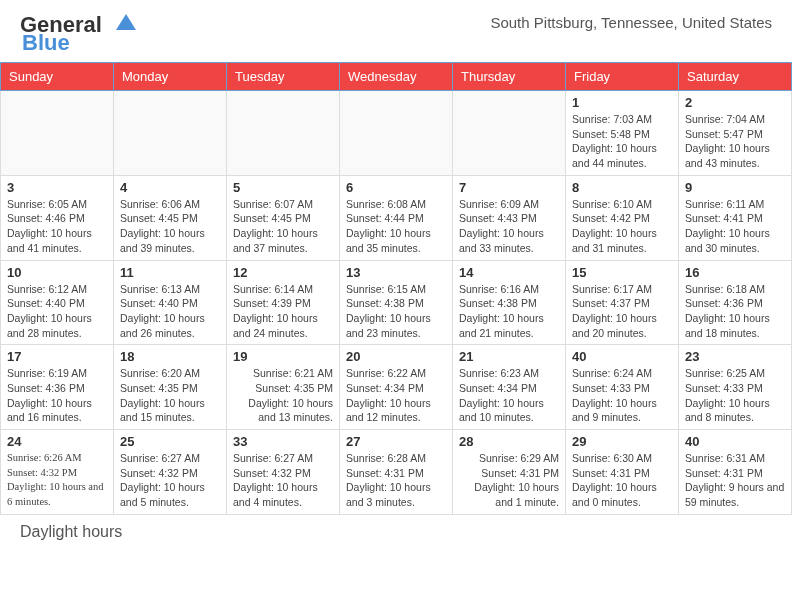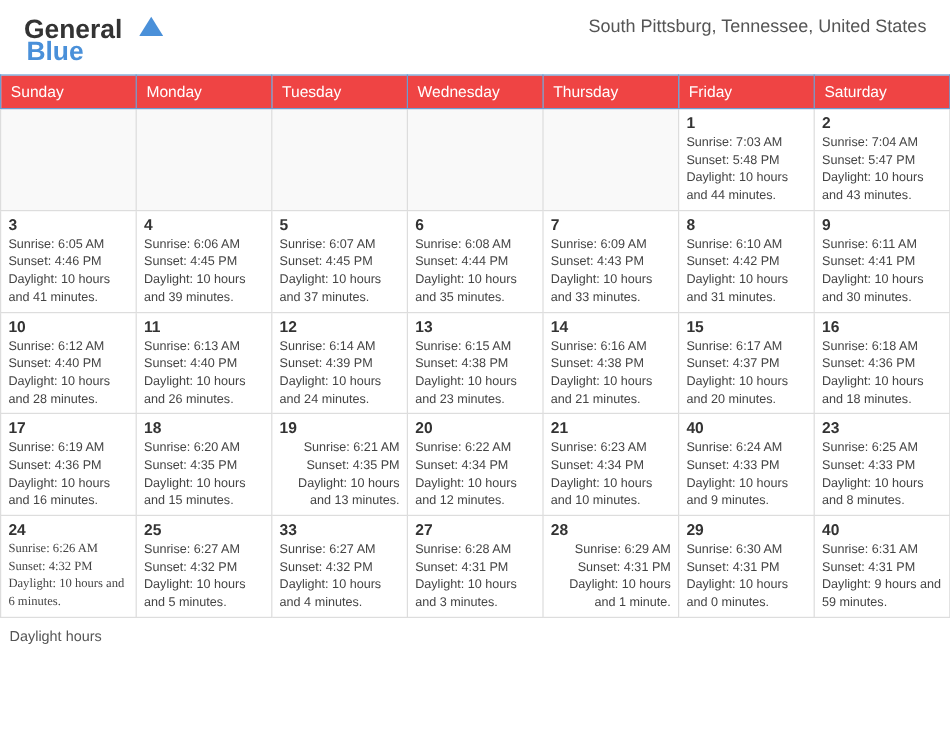--- a/index.html
+++ b/index.html
@@ -75,22 +75,22 @@
       color: #333;
       display: block;
       margin-bottom: 2px;
     }
     .day-info {
       color: #444;
       font-size: 10.5px;
       line-height: 1.4;
     }
     .footer {
-      padding: 8px 8px;
-      font-size: 12px;
+      padding: 8px 20px;
+      font-size: 16px;
       color: #555;
     }
   </style>
 </head>
 <body>
 
 <div class="header">
   <div class="logo">
     <div class="logo-text">
       <span class="logo-general">General</span>

